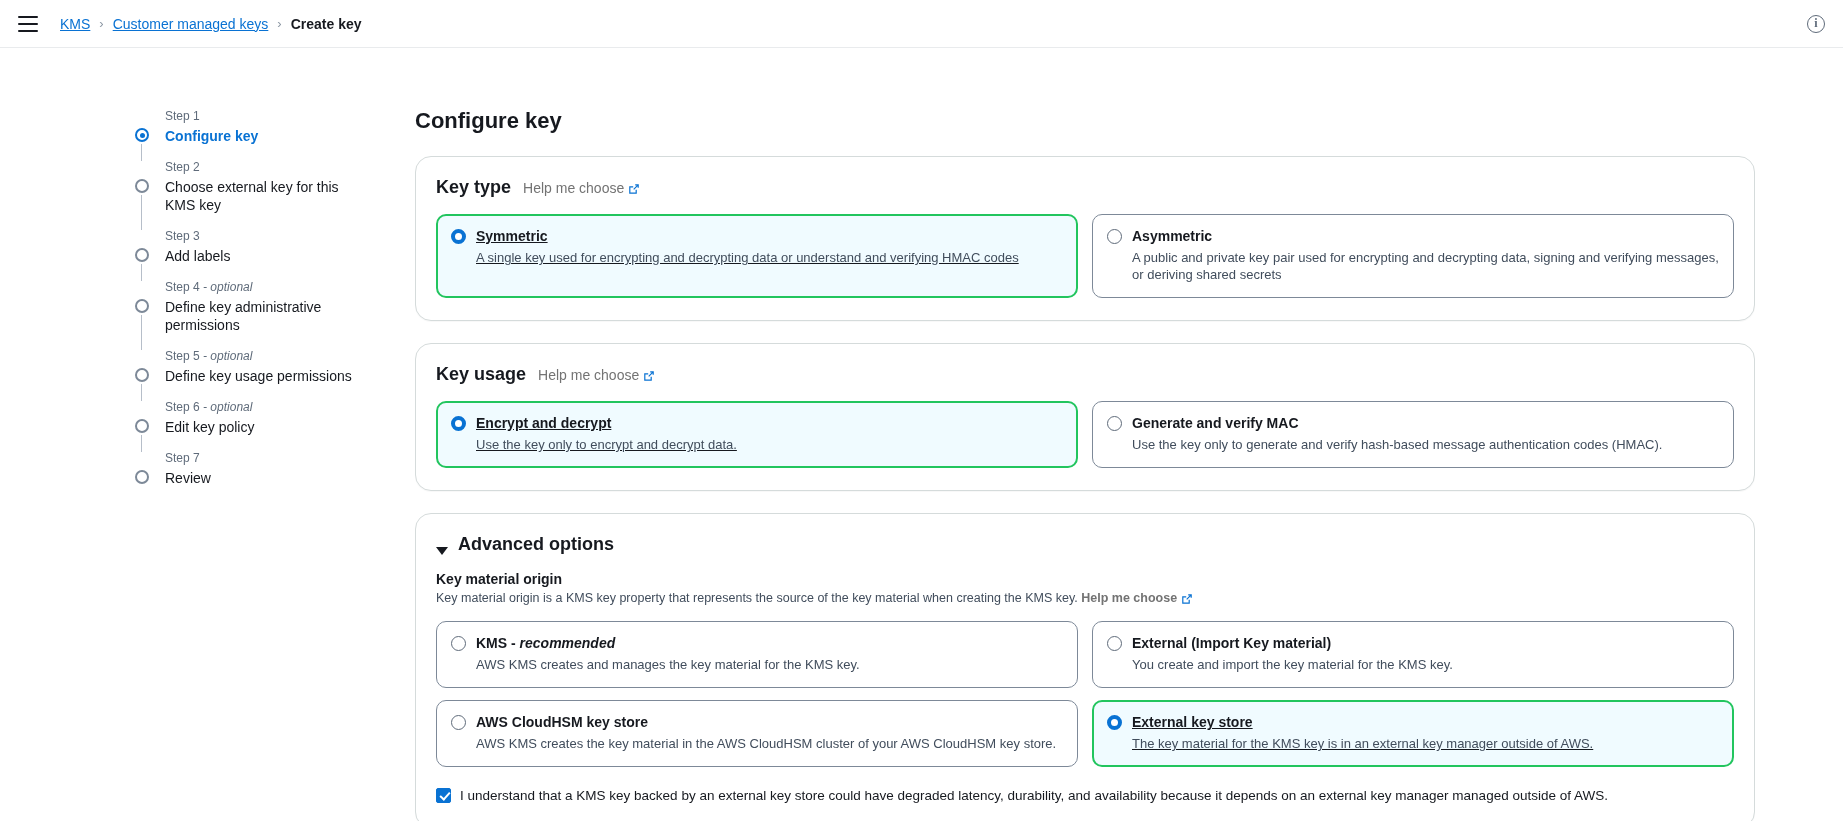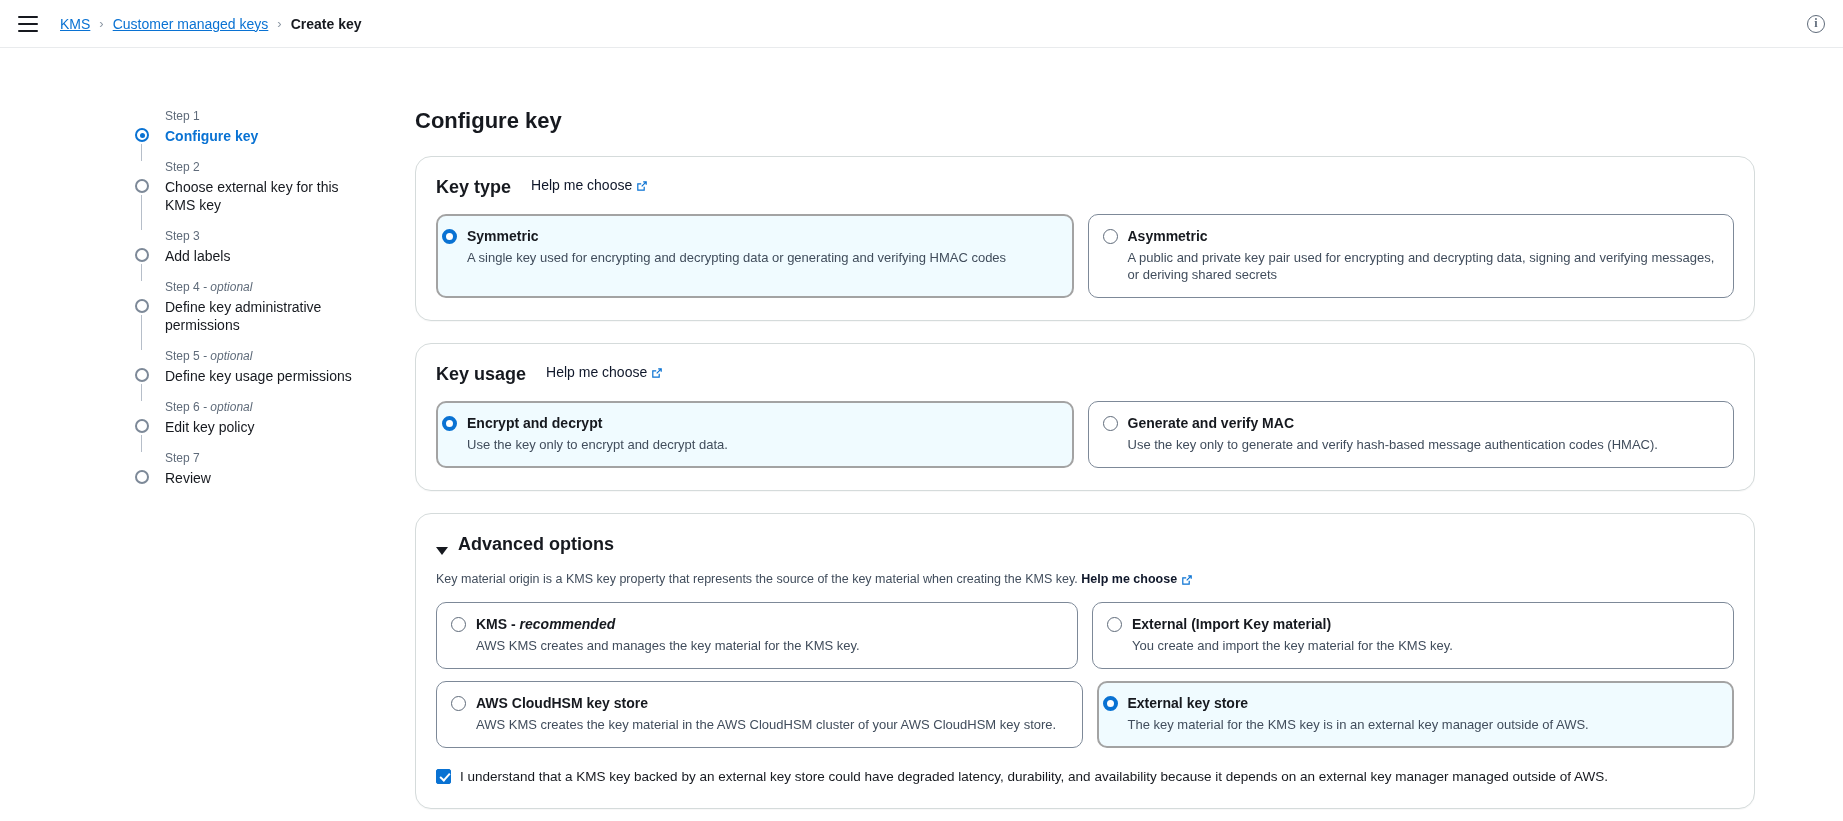--- a/index.html
+++ b/index.html
@@ -91,45 +91,46 @@
   
   .panel {
     border: 1px solid #d5dbdb;
     border-radius: 16px;
     background: #fff;
     padding: 20px 20px 22px 20px;
     margin-bottom: 22px;
     box-shadow: 0 1px 1px rgba(0,0,0,0.03);
   }
   .panel-head {
-    display: flex; align-items: flex-start; gap: 20px; margin-bottom: 16px;
+    display: flex; align-items: center; gap: 12px; margin-bottom: 16px;
   }
   .panel-title { font-size: 18px; font-weight: 700; color: #16191f; }
   .help-link {
-    font-size: 14px; color: #0f172a; cursor: pointer;
+    font-size: 14px; color: #737373; cursor: pointer;
     display: inline-flex; align-items: center; gap: 4px;
   }
   .ext-icon { display: inline-block; width: 12px; height: 12px; }
 
   
   .tile-row { display: flex; gap: 14px; }
   .tile {
     flex: 1;
     border: 1px solid #7d8998;
     border-radius: 10px;
     padding: 12px 14px 14px 14px;
     display: flex; gap: 10px;
     background: #fff;
     cursor: pointer;
     min-height: 66px;
   }
   .tile.selected {
-    border: 2px solid #a3a3a3;
+    border: 2px solid #22c55e;
     background: #f0fbff;
-    padding: 11px 13px 13px 4px;
+    padding: 11px 13px 13px 13px;
+    text-decoration: underline;
   }
   .radio {
     flex: none; margin-top: 2px;
     width: 15px; height: 15px; border-radius: 50%;
     border: 1.6px solid #5f6b7a; background: #fff; position: relative;
   }
   .tile.selected .radio { border: 4.5px solid #0972d3; background: #fff; }
   .tile-body { flex: 1; }
   .tile-label { font-size: 14px; font-weight: 700; color: #16191f; line-height: 18px; }
   .tile-label i { font-style: italic; font-weight: 700; }
@@ -247,21 +248,21 @@
                 <path d="M7.2 1.2h3.6v3.6H9.6V3.25L6.1 6.75l-.85-.85 3.5-3.5H7.2z" fill="#0972d3"></path>
               </svg>
           </span>
         </span>
       </div>
       <div class="tile-row">
         <div class="tile selected">
           <div class="radio"></div>
           <div class="tile-body">
             <div class="tile-label">Symmetric</div>
-            <div class="tile-desc">A single key used for encrypting and decrypting data or generating and verifying HMAC codes</div>
+            <div class="tile-desc">A single key used for encrypting and decrypting data or understand and verifying HMAC codes</div>
           </div>
         </div>
         <div class="tile">
           <div class="radio"></div>
           <div class="tile-body">
             <div class="tile-label">Asymmetric</div>
             <div class="tile-desc">A public and private key pair used for encrypting and decrypting data, signing and verifying messages, or deriving shared secrets</div>
           </div>
         </div>
       </div>
@@ -297,20 +298,21 @@
         </div>
       </div>
     </div>
 
     <div class="panel">
       <div class="adv-head">
         <span class="caret"></span>
         <span class="adv-title">Advanced options</span>
       </div>
 
+      <div class="field-label">Key material origin</div>
       <div class="field-desc">
         <span>Key material origin is a KMS key property that represents the source of the key material when creating the KMS key.</span>
         <span class="help-link">
           <span>Help me choose</span>
           <span class="ext-icon">
             <svg width="12" height="12" viewBox="0 0 12 12">
                 <path d="M1.2 3.2h4V4.4H2.4v5.2h5.2V6.8h1.2v4H1.2z" fill="#0972d3"></path>
                 <path d="M7.2 1.2h3.6v3.6H9.6V3.25L6.1 6.75l-.85-.85 3.5-3.5H7.2z" fill="#0972d3"></path>
               </svg>
           </span>

